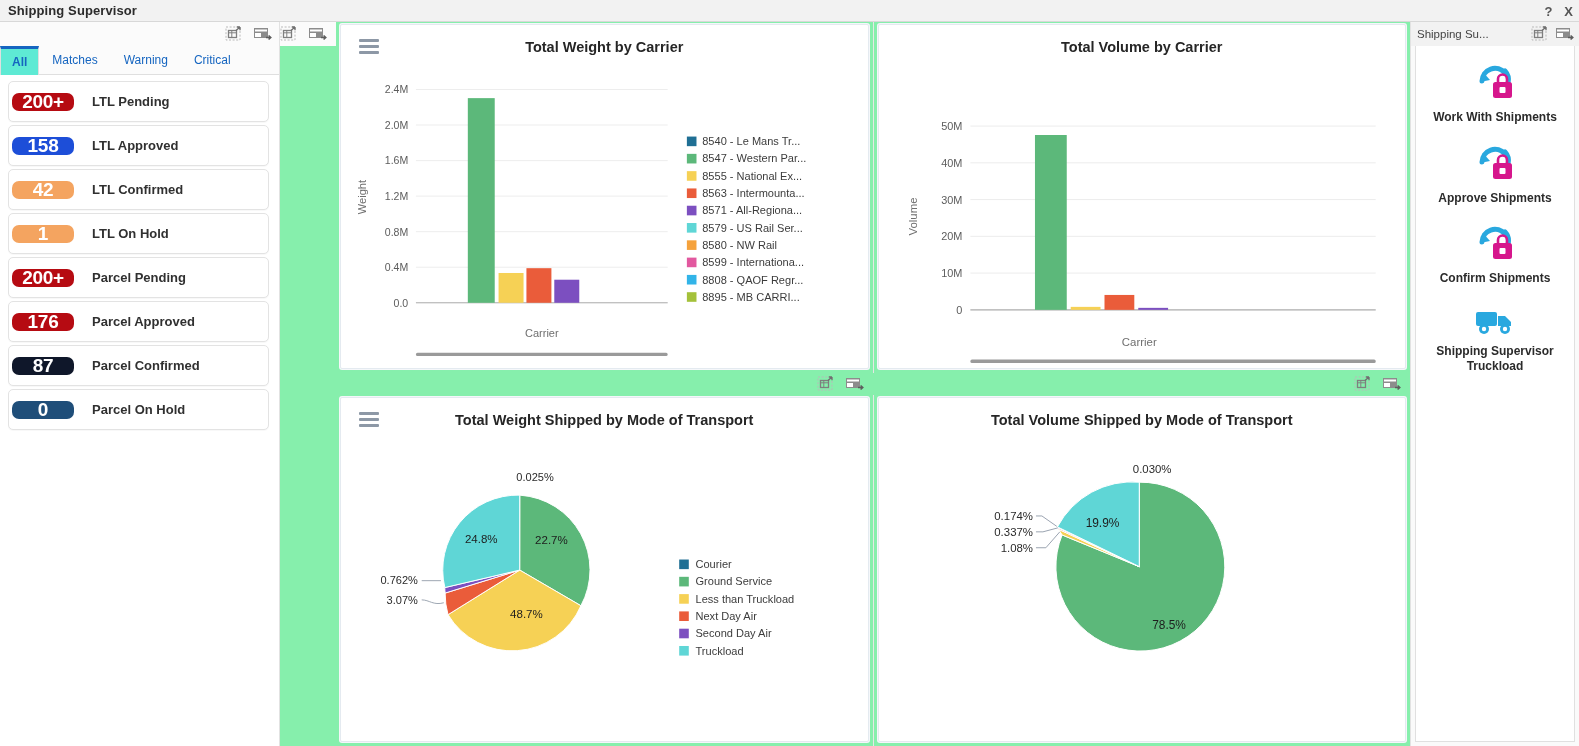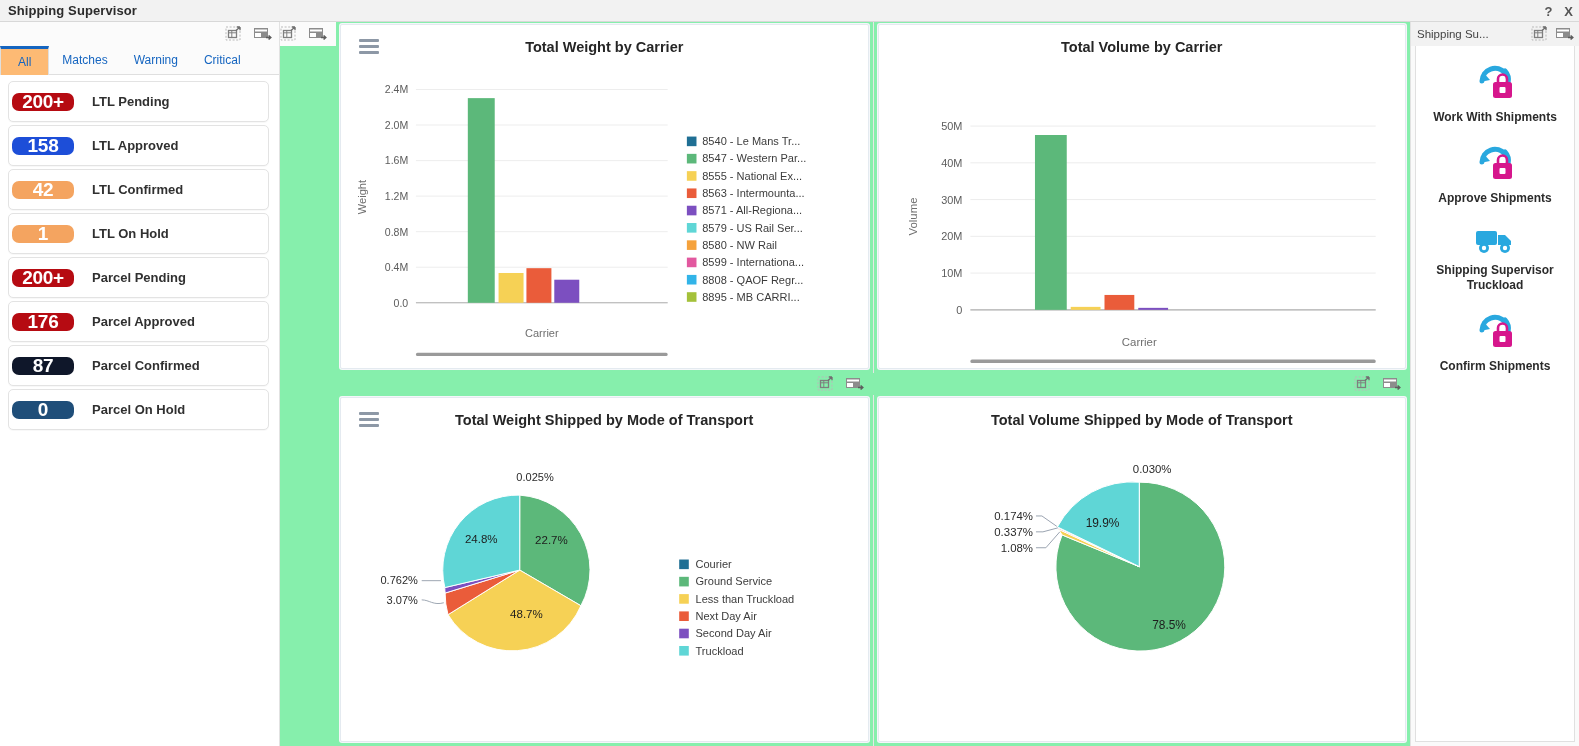--- a/index.html
+++ b/index.html
@@ -53,23 +53,23 @@
   .tabs-row {
     height: 29px; display: flex; align-items: stretch;
     border-bottom: 1px solid #dfdfdf; background: #fbfbfb;
   }
   .tab {
     display: flex; align-items: center; justify-content: center;
     padding: 0 13px; font-size: 12px; color: #1565c0;
     cursor: pointer; background: transparent; position: relative;
   }
   .tab.active {
-    background: #fdba74; border-top: 3px solid #1565c0;
+    background: #5eead4; border-top: 3px solid #1565c0;
     border-left: 1px solid #dfdfdf; border-right: 1px solid #dfdfdf;
-    margin-bottom: -1px; padding: 0 17px; font-weight: normal;
+    margin-bottom: -1px; padding: 0 11px; font-weight: bold;
   }
   .refresh-ico { margin-left: 34px; display:flex; align-items:center; cursor:pointer; }
 
   .kpi-list { padding: 6px 10px 0 8px; display: flex; flex-direction: column; gap: 3px; }
   .kpi-card {
     height: 41px; border: 1px solid #e3e3e3; border-radius: 5px;
     background: #fff; display: flex; align-items: center;
     box-shadow: 0 1px 1px rgba(0,0,0,.03);
     cursor: pointer;
   }
@@ -568,42 +568,42 @@
             <rect x="21" y="20" width="19" height="16" rx="2.5" fill="#d6168c"></rect>
             <path d="M26 20 v-3 a4.5 4.5 0 0 1 9 0 v3" stroke="#d6168c" stroke-width="2.6" fill="none"></path>
             <rect x="27.5" y="25" width="6" height="6" rx="1" fill="#ffffff"></rect>
           </svg>
         </span>
         <div class="app-tile-label">Approve Shipments</div>
       </div>
 
       <div class="app-tile">
         <span>
+          <svg width="46" height="42" viewBox="0 0 46 42">
+            <path d="M10 19 A13 13 0 0 1 33 11" stroke="#29a8df" stroke-width="5" fill="none" stroke-linecap="round"></path>
+            <path d="M11 10 L8 20 L18 18 Z" fill="#29a8df"></path>
+            <path d="M33 9 A13 13 0 0 1 28 30" stroke="#29a8df" stroke-width="5" fill="none" stroke-linecap="round"></path>
+            <rect x="21" y="20" width="19" height="16" rx="2.5" fill="#d6168c"></rect>
+            <path d="M26 20 v-3 a4.5 4.5 0 0 1 9 0 v3" stroke="#d6168c" stroke-width="2.6" fill="none"></path>
+            <rect x="27.5" y="25" width="6" height="6" rx="1" fill="#ffffff"></rect>
+          </svg>
+        </span>
+        <div class="app-tile-label">Confirm Shipments</div>
+      </div>
+
+      <div class="app-tile">
+        <span>
           <svg width="46" height="34" viewBox="0 0 46 34">
             <rect x="4" y="8" width="21" height="14" rx="2" fill="#29a8df"></rect>
             <path d="M26 12 h7 l6 6 v4 h-13 z" fill="#29a8df"></path>
             <circle cx="12" cy="25" r="5" fill="#29a8df"></circle>
             <circle cx="12" cy="25" r="2.2" fill="#ffffff"></circle>
             <circle cx="33" cy="25" r="5" fill="#29a8df"></circle>
             <circle cx="33" cy="25" r="2.2" fill="#ffffff"></circle>
           </svg>
         </span>
         <div class="app-tile-label">Shipping Supervisor Truckload</div>
       </div>
 
-      <div class="app-tile">
-        <span>
-          <svg width="46" height="42" viewBox="0 0 46 42">
-            <path d="M10 19 A13 13 0 0 1 33 11" stroke="#29a8df" stroke-width="5" fill="none" stroke-linecap="round"></path>
-            <path d="M11 10 L8 20 L18 18 Z" fill="#29a8df"></path>
-            <path d="M33 9 A13 13 0 0 1 28 30" stroke="#29a8df" stroke-width="5" fill="none" stroke-linecap="round"></path>
-            <rect x="21" y="20" width="19" height="16" rx="2.5" fill="#d6168c"></rect>
-            <path d="M26 20 v-3 a4.5 4.5 0 0 1 9 0 v3" stroke="#d6168c" stroke-width="2.6" fill="none"></path>
-            <rect x="27.5" y="25" width="6" height="6" rx="1" fill="#ffffff"></rect>
-          </svg>
-        </span>
-        <div class="app-tile-label">Confirm Shipments</div>
-      </div>
-
     </div>
   </div>
 
 </div>
 
 </body></html>

